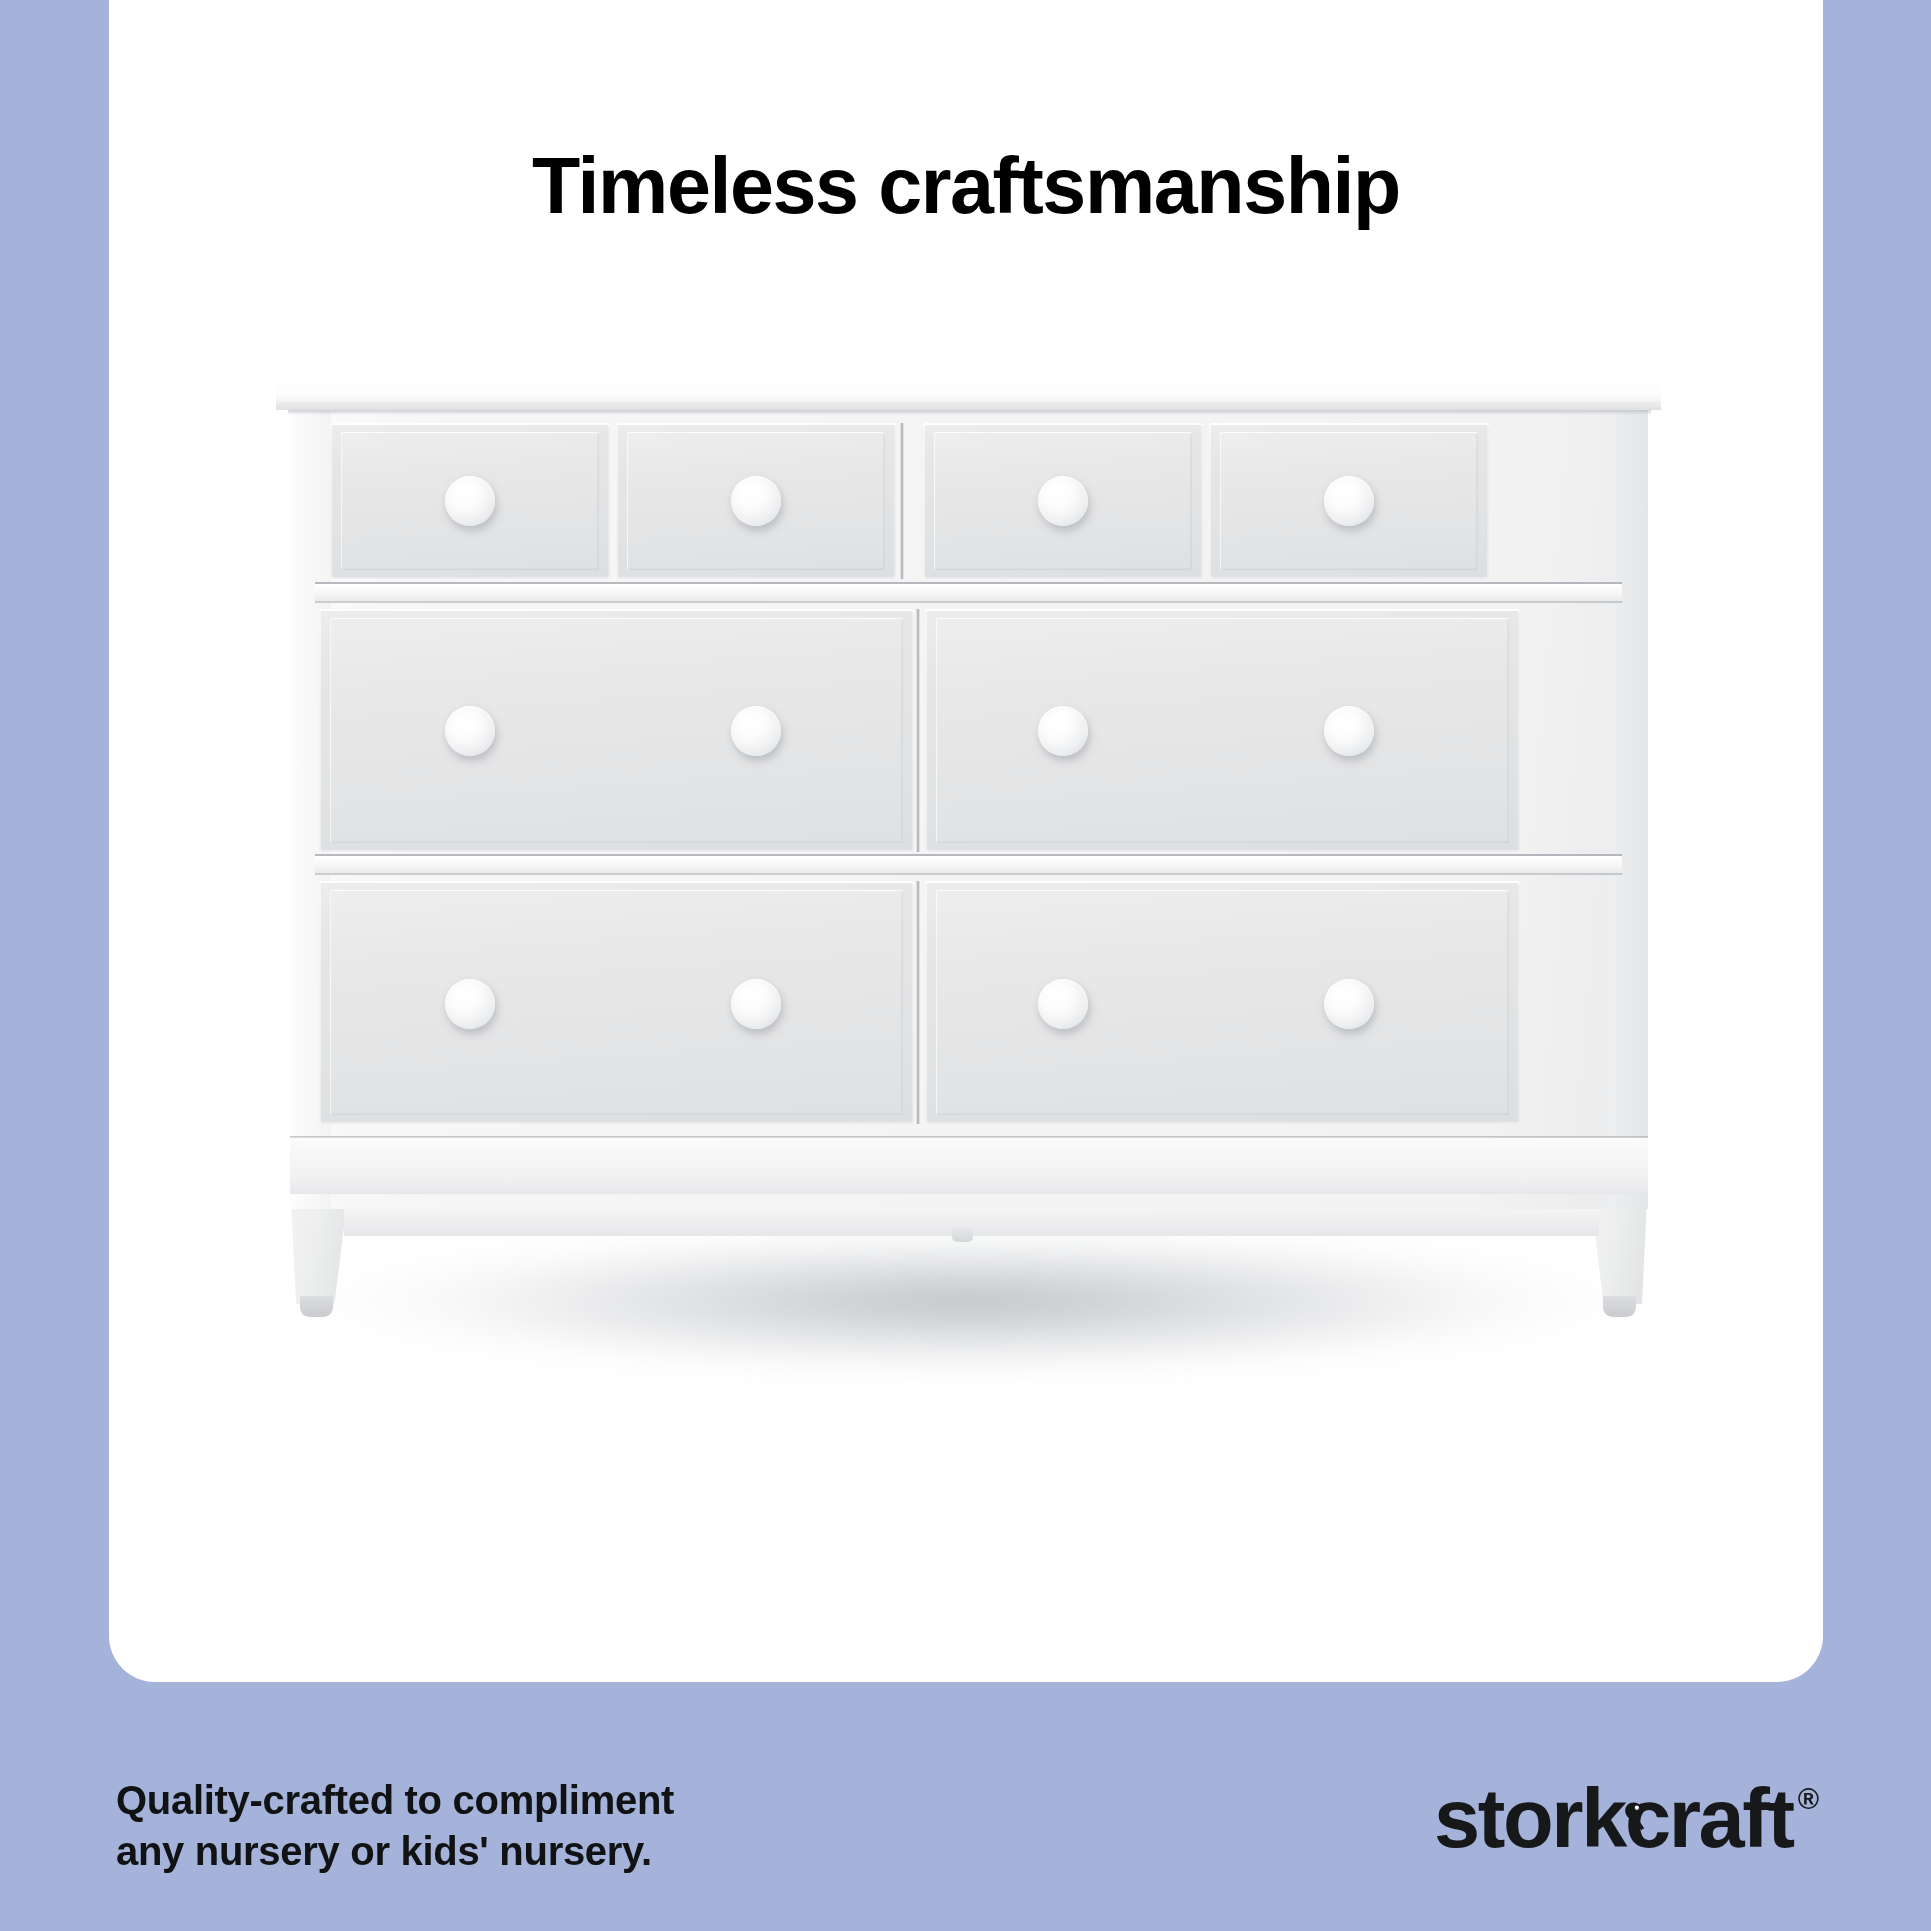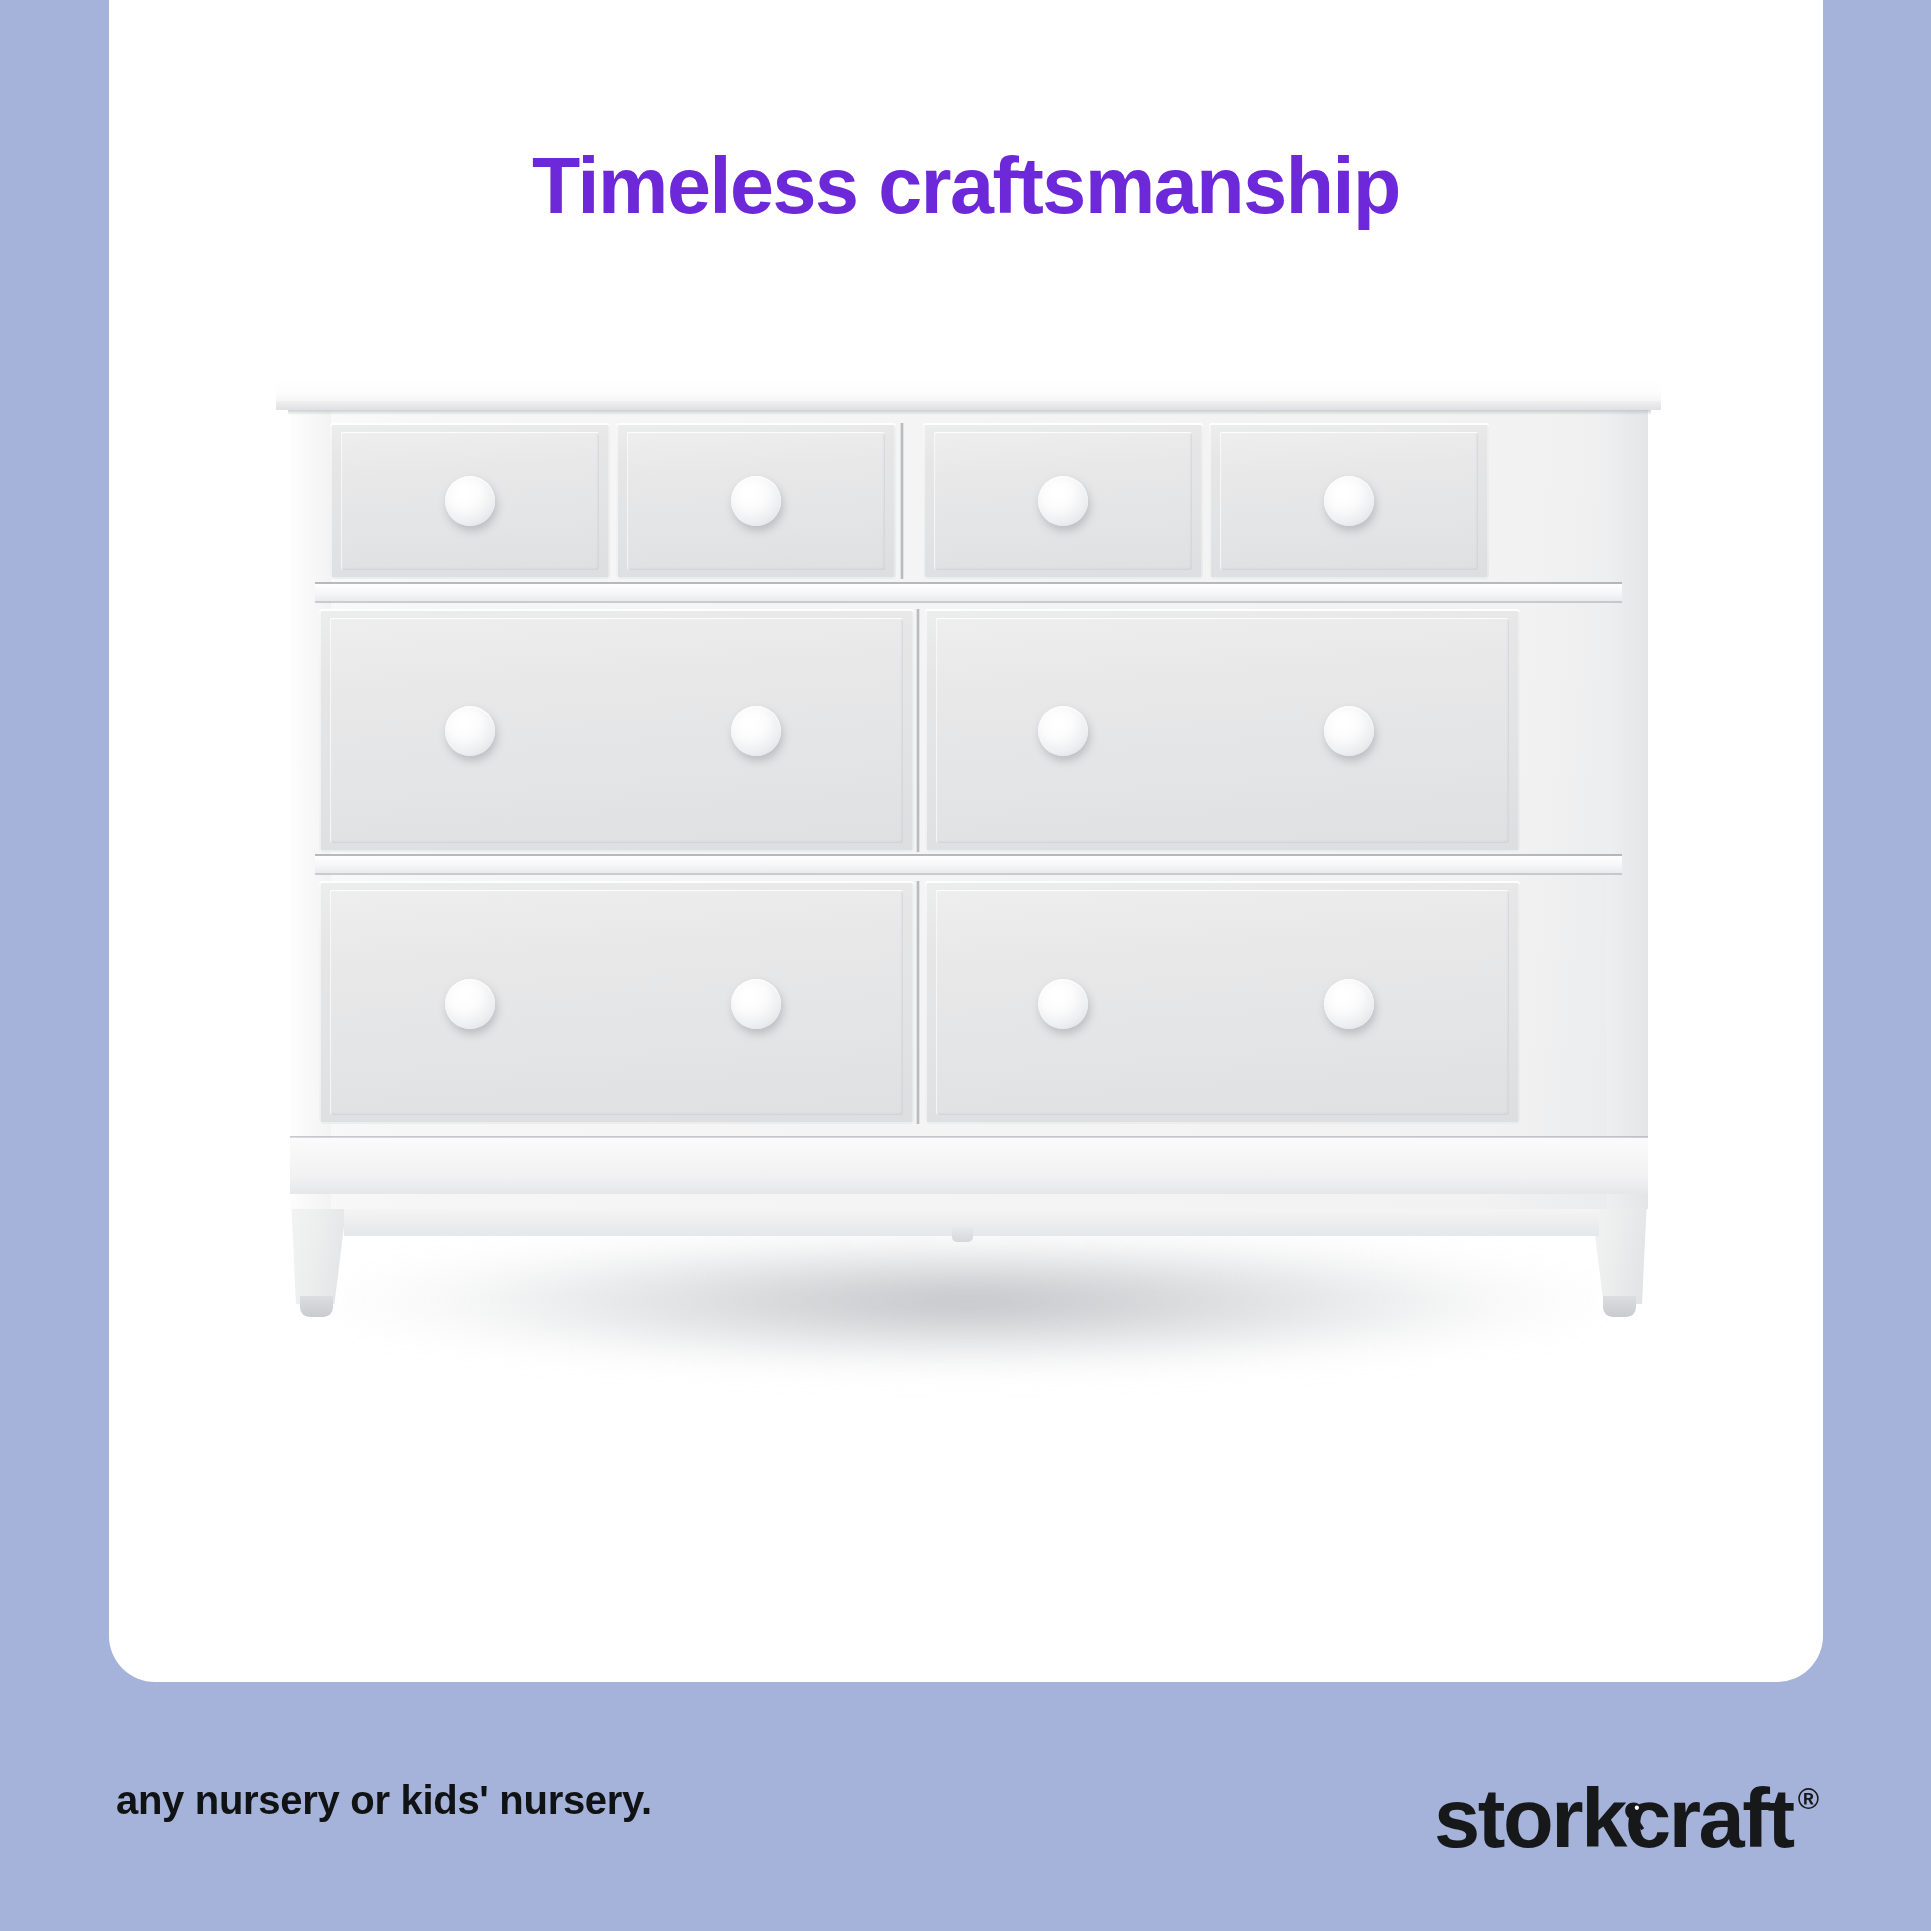--- a/index.html
+++ b/index.html
@@ -19,21 +19,21 @@
     border-bottom-left-radius:46px;
     border-bottom-right-radius:46px;
     overflow:hidden;
   }
 
   #headline {
     position:absolute; left:0; top:145px; width:100%;
     text-align:center;
     font-size:79px; font-weight:bold;
     letter-spacing:-1.4px;
-    color:#6d28d9;
+    color:#000000;
     line-height:1.05;
   }
 
   
   #dresser {
     position:absolute;
     left:150px; top:377px;
     width:1419px; height:1023px;
   }
 
@@ -271,20 +271,21 @@
     <div class="knob" style="left:1065px; top:602px;"></div>
 
     <div class="gapline-v" style="left:657px; top:504px; height:243px;"></div>
 
     <div class="apron-top-line"></div>
     <div class="apron"></div>
   </div>
 </div>
 
 <div id="caption">
+  <div>Quality-crafted to compliment</div>
   <div>any nursery or kids' nursery.</div>
 </div>
 
 <div id="logo">
   <div class="mark">storkcraft<svg class="stork" viewBox="0 0 40 40">
       <path d="M30 9 C27 4 20 3 16 7 C12 11 13 18 18 21 L24 24 L30 33 L33 31 L27 22 C30 19 32 14 30 9 Z" fill="#17181a"></path>
       <circle cx="25.5" cy="10" r="2.2" fill="#ffffff"></circle>
       <path d="M31 8 L39 5 L33 11 Z" fill="#17181a"></path>
     </svg></div>
   <div class="reg">®</div>

